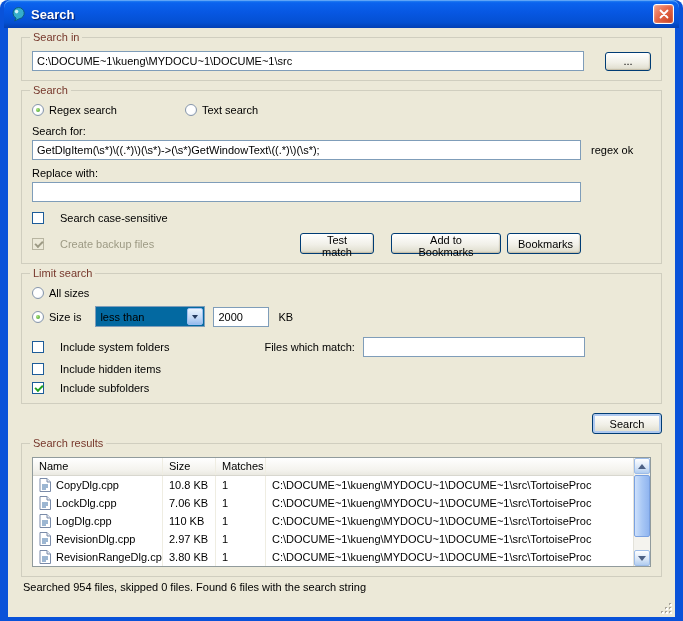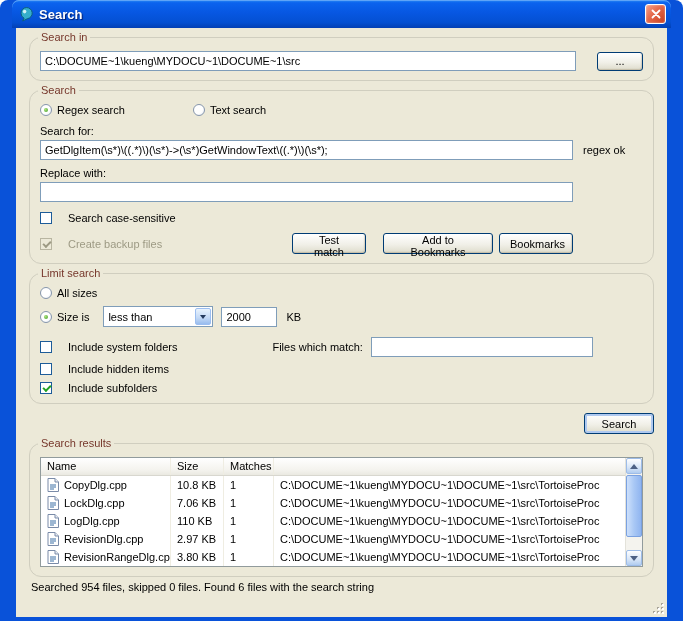--- a/index.html
+++ b/index.html
@@ -3,31 +3,31 @@
 <meta charset="utf-8">
 <style>
   :root{
     --dialog-bg:#ECE9D8; --frame:#0952D9; --group-border:#D0CEBF; --group-caption:#76372B;
     --field-border:#7F9DB9; --button-border:#003C74; --check-green:#21A121; --disabled-text:#9D9A84;
     --default-ring:#AFC9F0;
   }
   *{box-sizing:border-box;margin:0;padding:0;}
   html,body{width:683px;height:621px;overflow:hidden;}
   body{font-family:"Liberation Sans",sans-serif;font-size:11px;color:#000;background:#fff;}
-  .window{width:683px;height:621px;background:var(--frame);padding:0 16px 4px;border-radius:8px 8px 0 0;position:relative;}
+  .window{width:683px;height:621px;background:var(--frame);padding:0 8px 4px;border-radius:8px 8px 0 0;position:relative;}
   .titlebar{height:28px;margin:0 -4px;border-radius:7px 7px 0 0;display:flex;align-items:center;padding:0 6px;
     background:linear-gradient(180deg,#2b8cf5 0%,#0b63ee 10%,#0757e2 45%,#0450d2 80%,#0340b4 100%);
     box-shadow:inset 0 1px 0 #5ea4f7;position:relative;}
   .app-icon{width:16px;height:16px;display:inline-block;margin-right:5px;}
   .title-text{color:#fff;font-weight:bold;font-size:13px;text-shadow:1px 1px 1px rgba(0,20,90,.85);}
   .close-btn{position:absolute;right:5px;top:4px;width:21px;height:20px;border:1px solid #fff;border-radius:3px;
     background:linear-gradient(135deg,#F3A08A 0%,#E4684A 45%,#C63D1D 100%);display:flex;align-items:center;justify-content:center;
     box-shadow:inset 0 0 2px rgba(255,255,255,.6);cursor:pointer;}
   .content{background:var(--dialog-bg);height:589px;padding:9px 13px 0;position:relative;}
-  .group{position:relative;border:1px solid var(--group-border);border-radius:12px;padding:13px 10px 9px;margin-bottom:9px;}
+  .group{position:relative;border:1px solid var(--group-border);border-radius:0;padding:13px 10px 9px;margin-bottom:9px;}
   .group>.caption{position:absolute;top:-7px;left:8px;background:var(--dialog-bg);padding:0 3px;color:var(--group-caption);}
   .row{display:flex;align-items:center;}
   .txt{height:20px;border:1px solid var(--field-border);background:#fff;font:11px "Liberation Sans",sans-serif;padding:2px 4px;}
   .lbl{display:block;margin-bottom:3px;}
   .btn{font:11px "Liberation Sans",sans-serif;height:21px;padding:0 10px;border:1px solid var(--button-border);border-radius:3px;
     background:linear-gradient(180deg,#ffffff,#F1F0E8 55%,#E2E0D2 90%,#D5D1C0);
     box-shadow:inset -1px -1px 1px rgba(160,150,120,.35);cursor:pointer;}
   .btn.default{box-shadow:inset 0 0 0 2px var(--default-ring), inset -1px -1px 1px rgba(120,140,190,.4);}
   
   .radio{display:inline-flex;align-items:center;gap:5px;cursor:pointer;}
@@ -37,21 +37,21 @@
     background:radial-gradient(circle at 35% 35%,#AEE37E,#3E9C26);}
   
   .check{display:inline-flex;align-items:center;gap:16px;cursor:pointer;}
   .check .cbox{width:12px;height:12px;border:1px solid #1D5C99;background:#fff;position:relative;flex:0 0 auto;}
   .check.checked .cbox::after{content:"";position:absolute;left:2px;top:2px;width:6px;height:3px;
     border-left:2px solid var(--check-green);border-bottom:2px solid var(--check-green);transform:rotate(-45deg);}
   .check.disabled{color:var(--disabled-text);cursor:default;}
   .check.disabled .cbox{border-color:#B8B5A1;background:var(--dialog-bg);}
   .check.disabled .cbox::after{border-color:var(--disabled-text);}
   
-  .combo{position:relative;width:110px;height:21px;border:1px solid var(--field-border);background:#ffffff;
+  .combo{position:relative;width:110px;height:21px;border:1px solid var(--field-border);background:#0369a1;
     display:flex;align-items:center;padding-left:4px;cursor:pointer;}
   .combo .arrow-btn{position:absolute;right:1px;top:1px;bottom:1px;width:16px;border:1px solid #9CBEF0;border-radius:2px;
     background:linear-gradient(180deg,#E9F3FD,#C2D8F5 60%,#98BCEE);display:flex;align-items:center;justify-content:center;}
   .tri-down{width:0;height:0;border:3px solid transparent;border-top:4px solid #243A5E;margin-top:4px;}
   
   .field-w{width:calc(100% - 70px);}
   .btnrow{width:calc(100% - 70px);display:flex;align-items:center;}
   
   .list{border:1px solid #919B9C;background:#fff;height:110px;position:relative;overflow:hidden;}
   .lheader{display:flex;height:18px;margin-right:17px;background:linear-gradient(180deg,#ffffff,#F4F3EE 70%,#EAE9E1);

